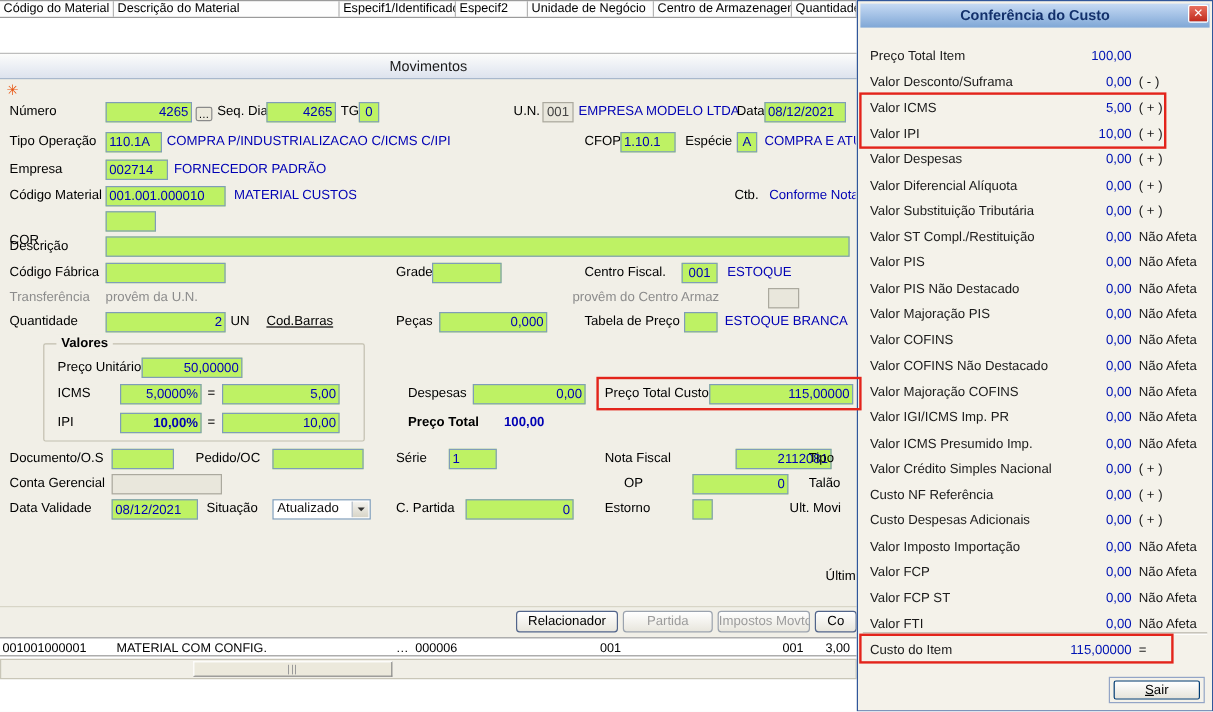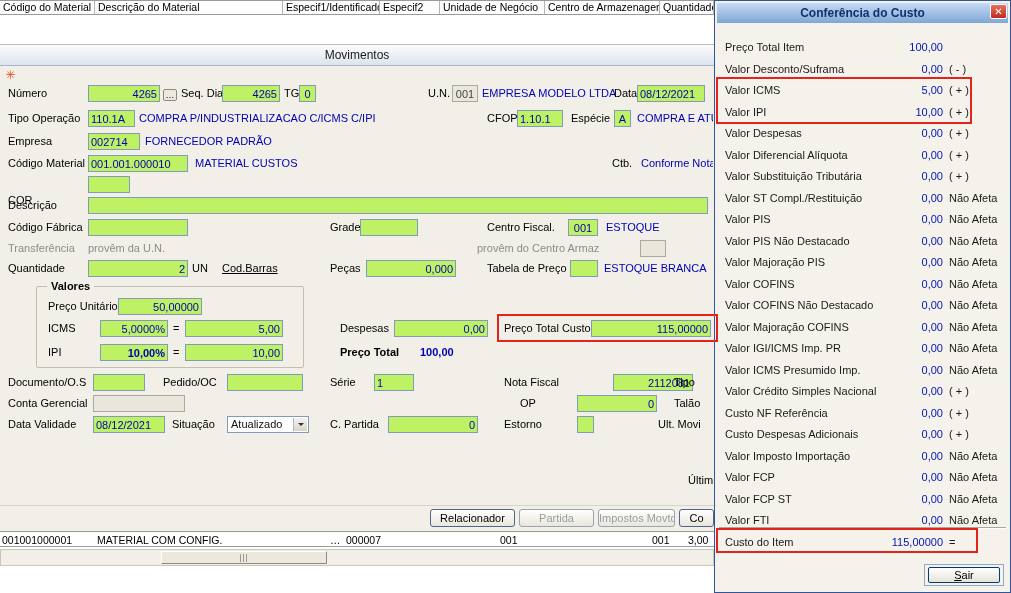--- a/index.html
+++ b/index.html
@@ -210,21 +210,21 @@
 
     <button class="btn" style="left:430px;top:509px;width:85px">Relacionador</button>
     <button class="btn dis" style="left:519px;top:509px;width:75px">Partida</button>
     <button class="btn dis" style="left:598px;top:509px;width:77px">Impostos Movto</button>
     <button class="btn" style="left:679px;top:509px;width:35px">Co</button>
 
     <div class="grid-row">
         <span style="left: 2px;">001001000001</span>
         <span style="left: 97px;">MATERIAL COM CONFIG.</span>
         <span style="left: 330px;">…</span>
-        <span style="left: 346px;">000007</span>
+        <span style="left: 346px;">000006</span>
         <span style="left: 500px;">001</span>
         <span style="left: 652px;">001</span>
         <span style="left: 688px;">3,00</span>
       </div>
 
     <div class="hscroll">
       <div class="hthumb">
         <span class="grip"></span>
       </div>
     </div>

